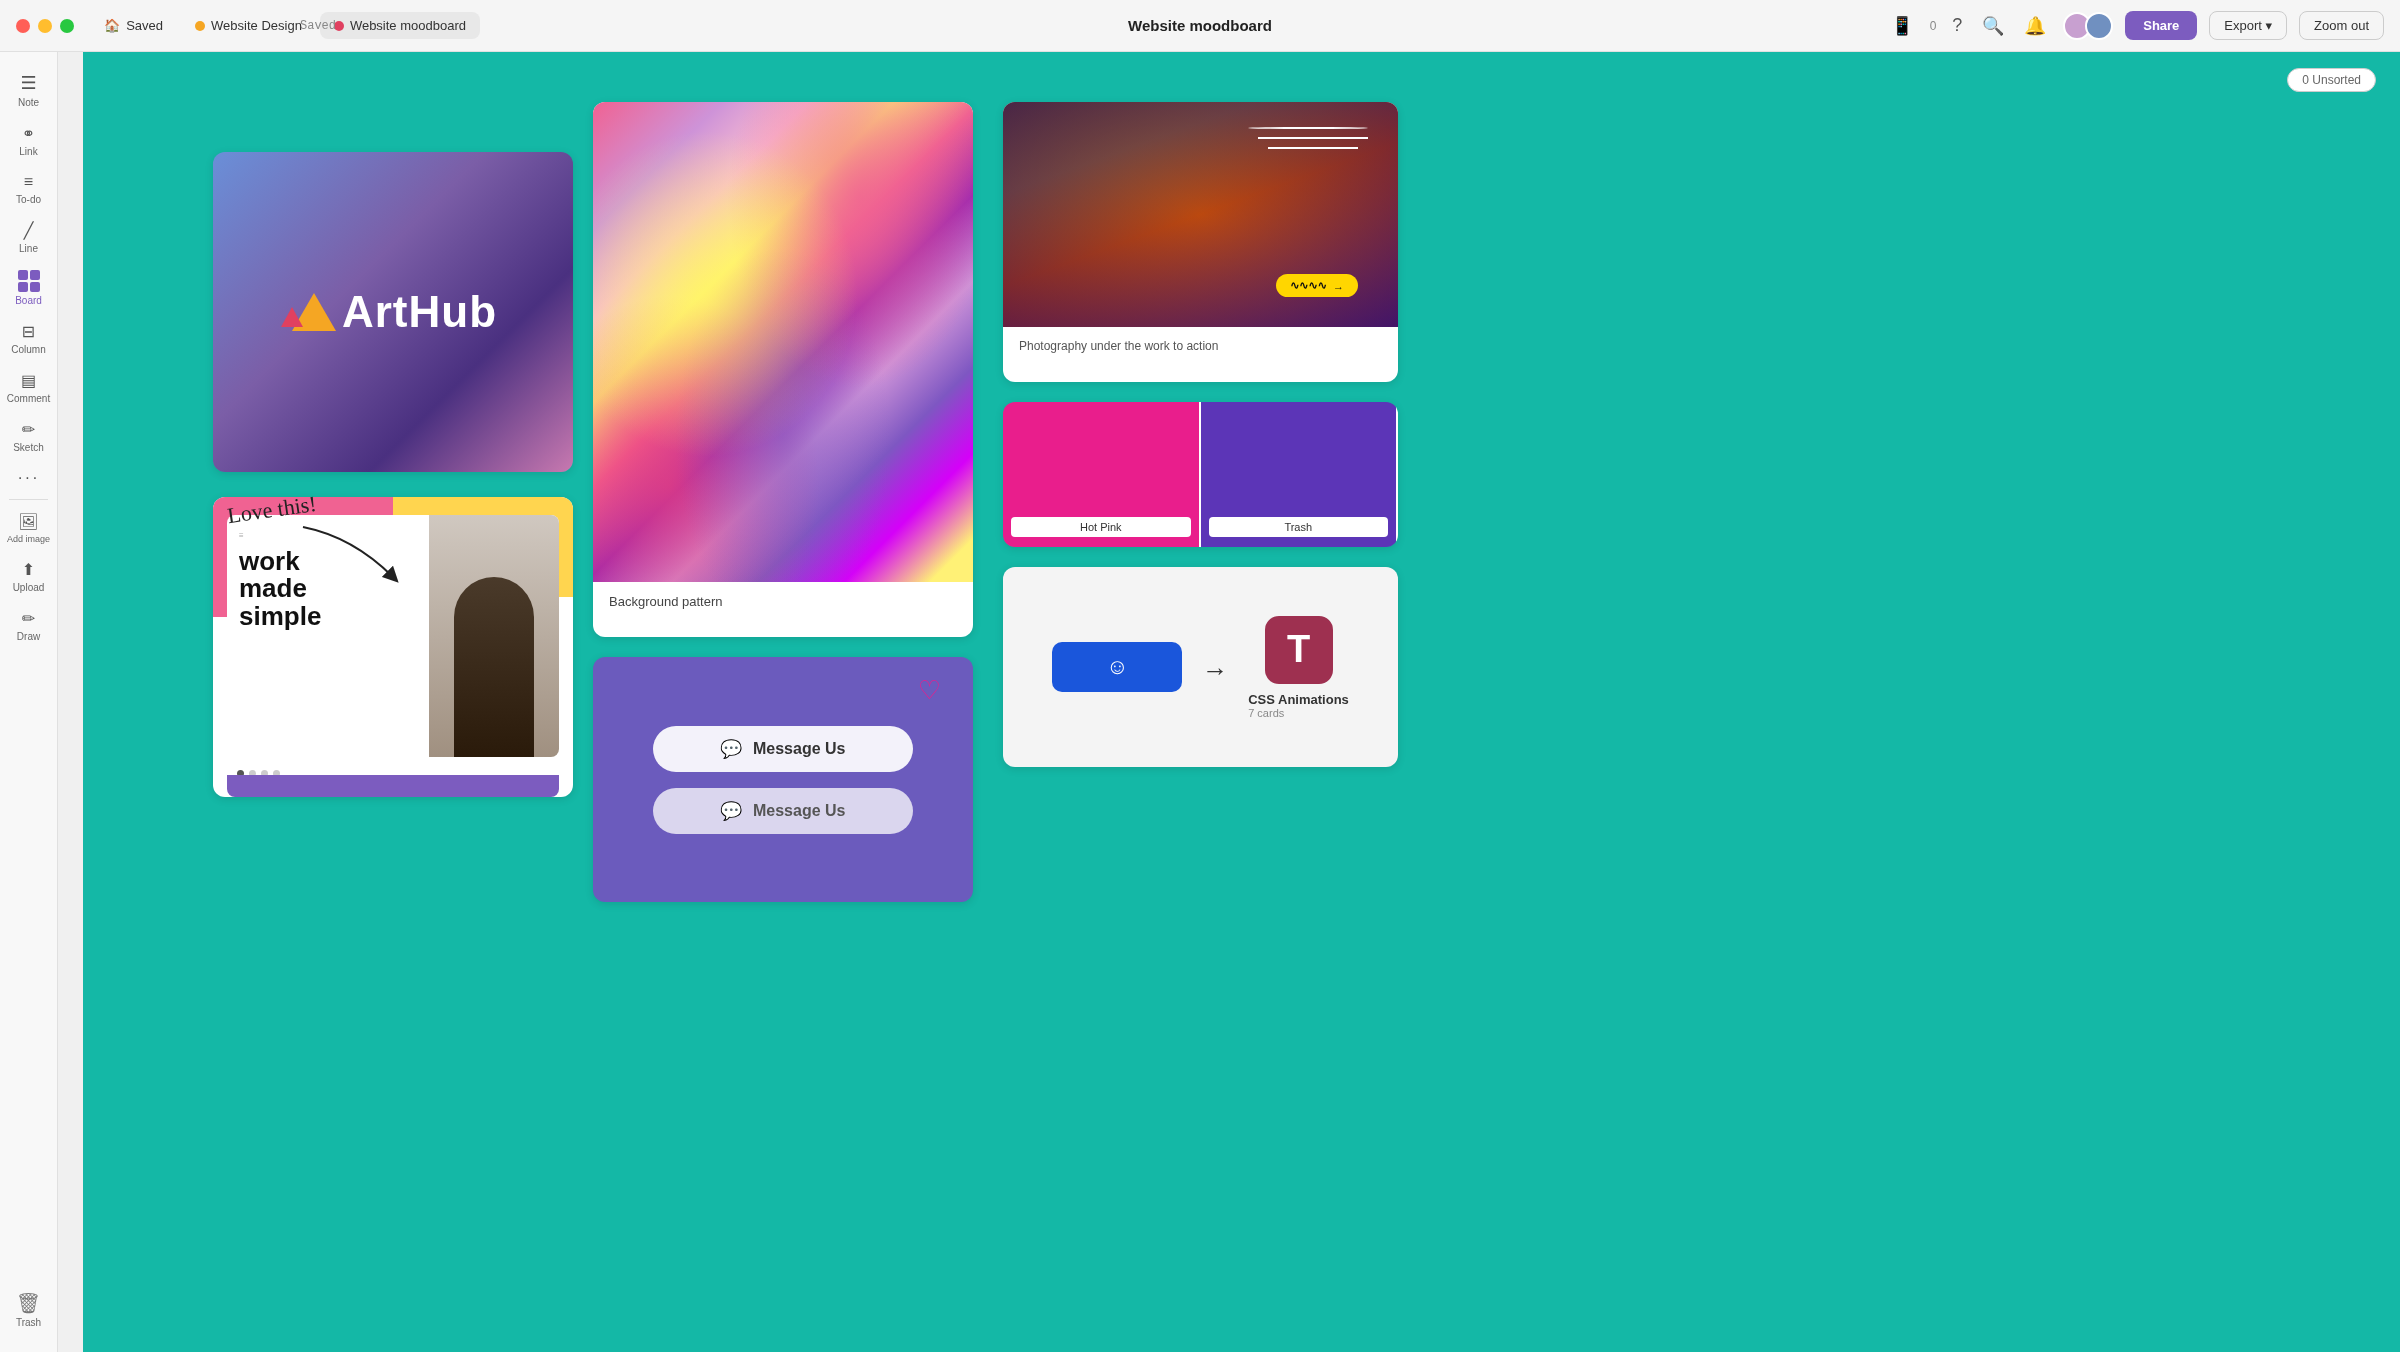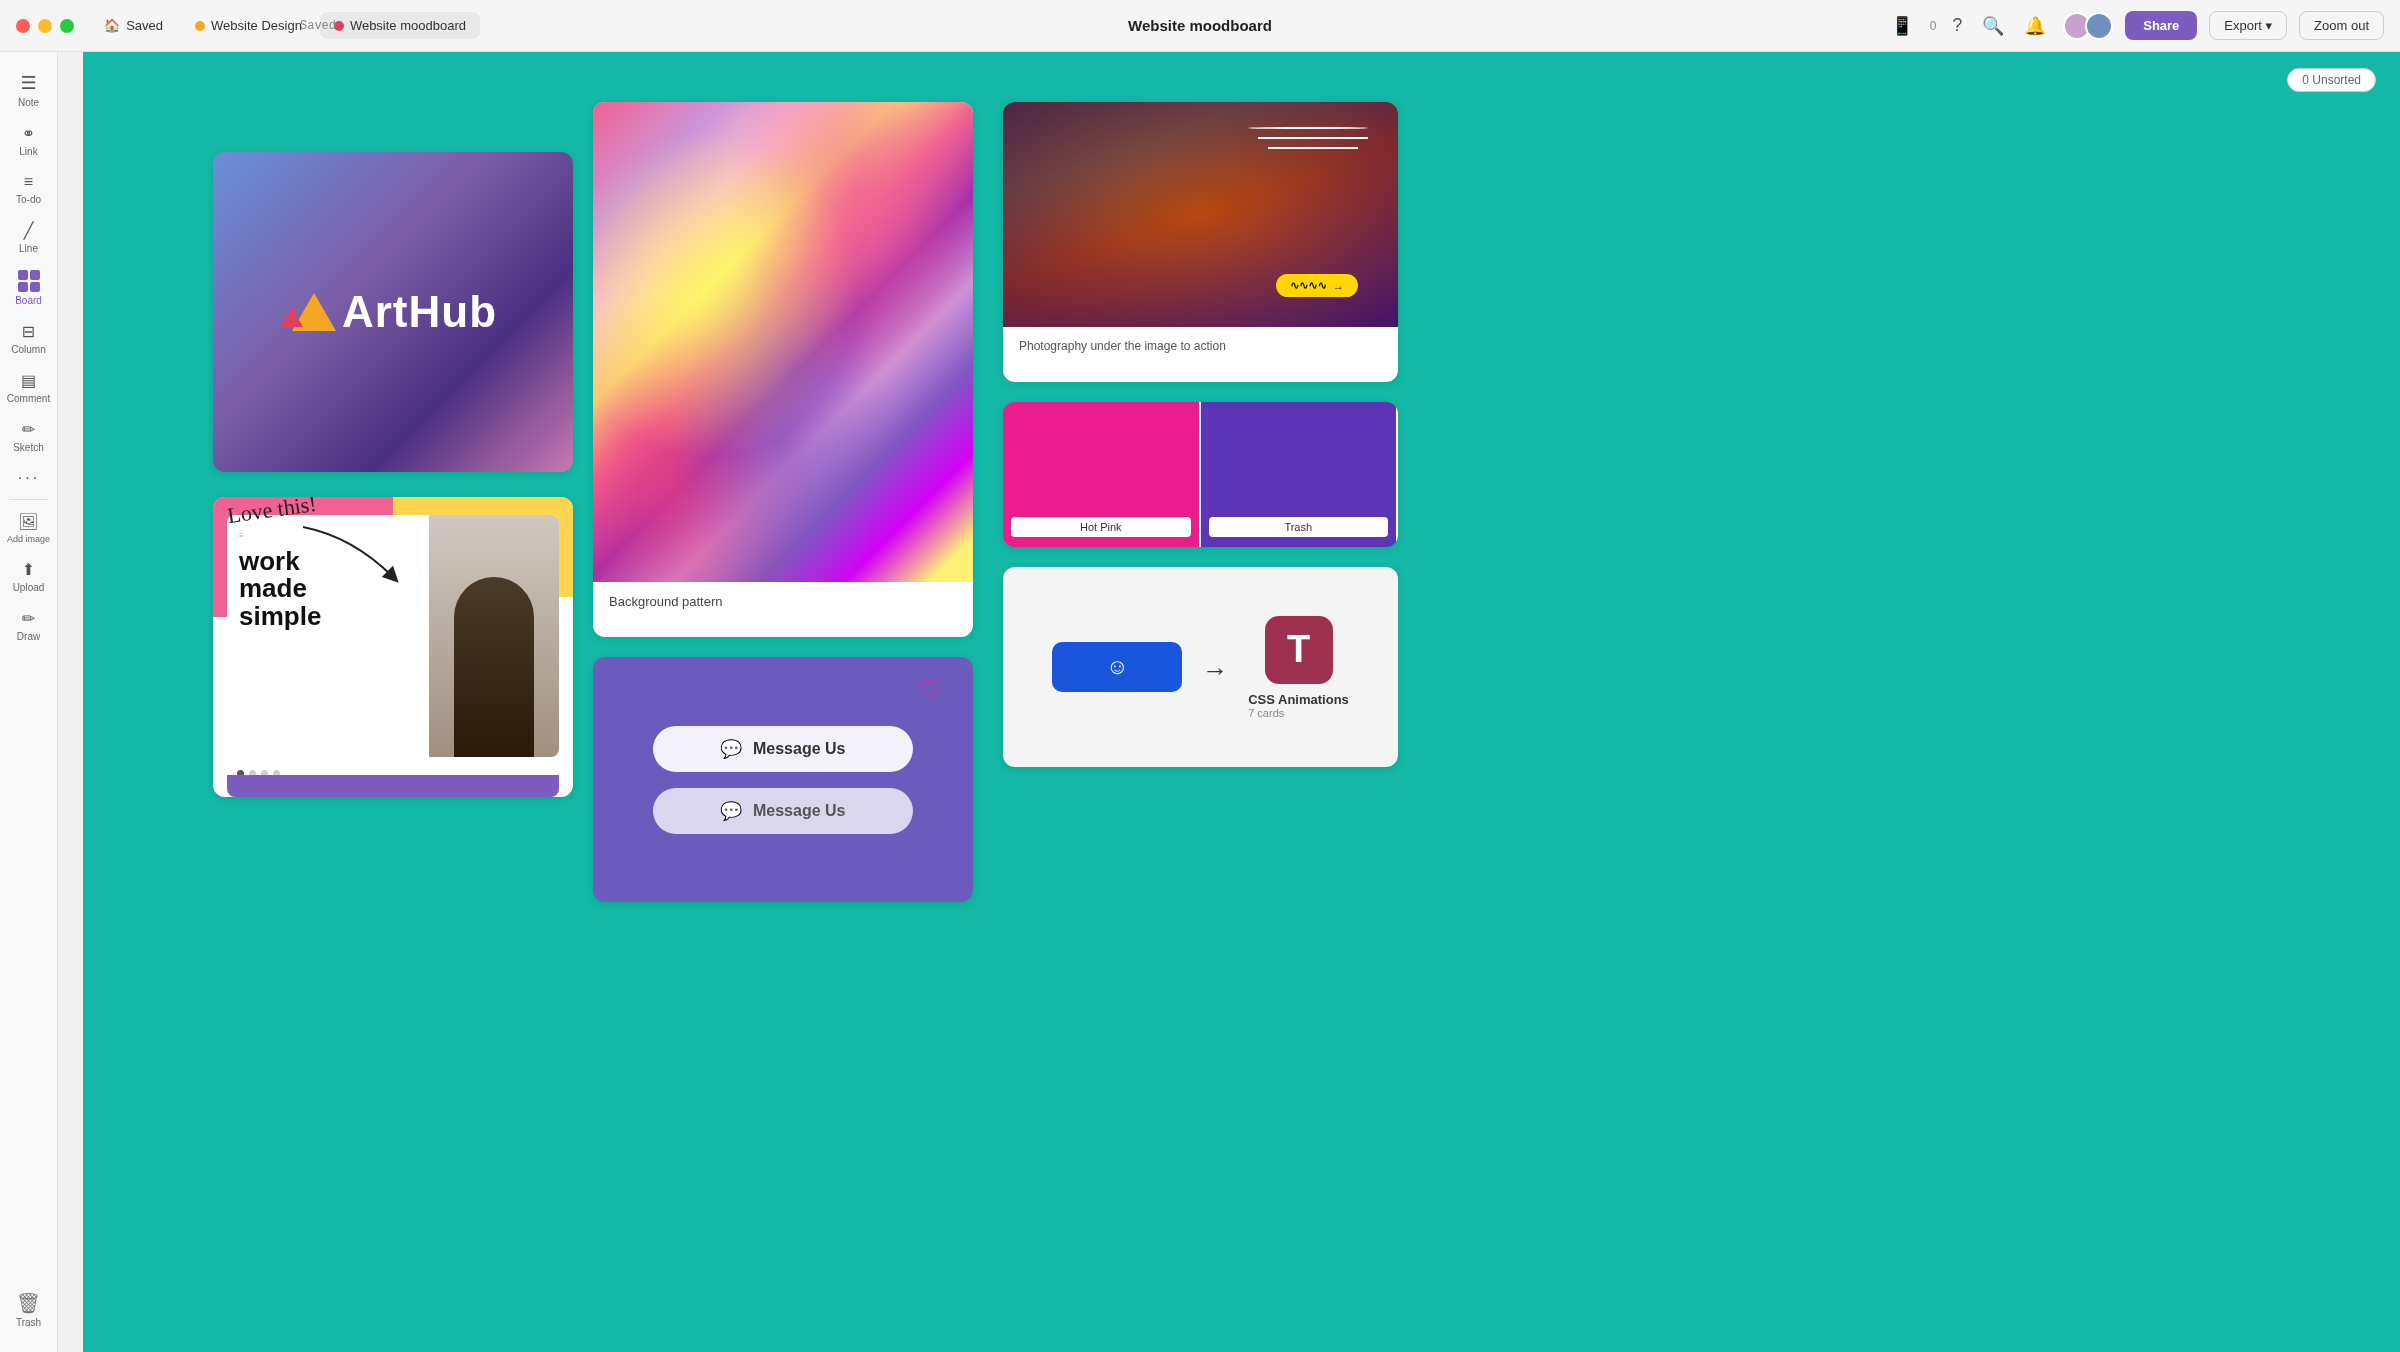--- a/index.html
+++ b/index.html
@@ -290,21 +290,21 @@
           <div style="border-bottom:2px solid white; width:120px; margin-bottom:8px; border-radius:50%;"></div>
           <div style="border-bottom:2px solid white; width:110px; margin-bottom:8px; margin-left:10px;"></div>
           <div style="border-bottom:2px solid white; width:90px; margin-left:20px;"></div>
         </div>
 
         <div style="position:absolute; bottom:30px; right:40px; background:#ffd600; color:#111; border-radius:20px; padding:5px 14px; font-size:11px; font-weight:600; display:flex; align-items:center; gap:6px;">
           <span>∿∿∿∿</span>
           <span>→</span>
         </div>
       </div>
-      <div style="padding:12px 16px; font-size:12px; color:#555;">Photography under the image to action</div>
+      <div style="padding:12px 16px; font-size:12px; color:#555;">Photography under the work to action</div>
     </div>
 
     <div style="position:absolute; left:790px; top:300px; width:395px; height:145px; display:flex; border-radius:12px; overflow:hidden; box-shadow:0 2px 8px rgba(0,0,0,0.12);">
       <div style="flex:1; background:#e91e8c; display:flex; flex-direction:column; justify-content:flex-end; padding:10px 8px;">
         <div style="background:white; border-radius:4px; text-align:center; padding:4px 6px; font-size:11px; font-weight:500; color:#333;">Hot Pink</div>
       </div>
       <div style="width:2px; background:white;"></div>
       <div style="flex:1; background:#5c35b7; display:flex; flex-direction:column; justify-content:flex-end; padding:10px 8px;">
         <div style="background:white; border-radius:4px; text-align:center; padding:4px 6px; font-size:11px; font-weight:500; color:#333;">Trash</div>
       </div>

